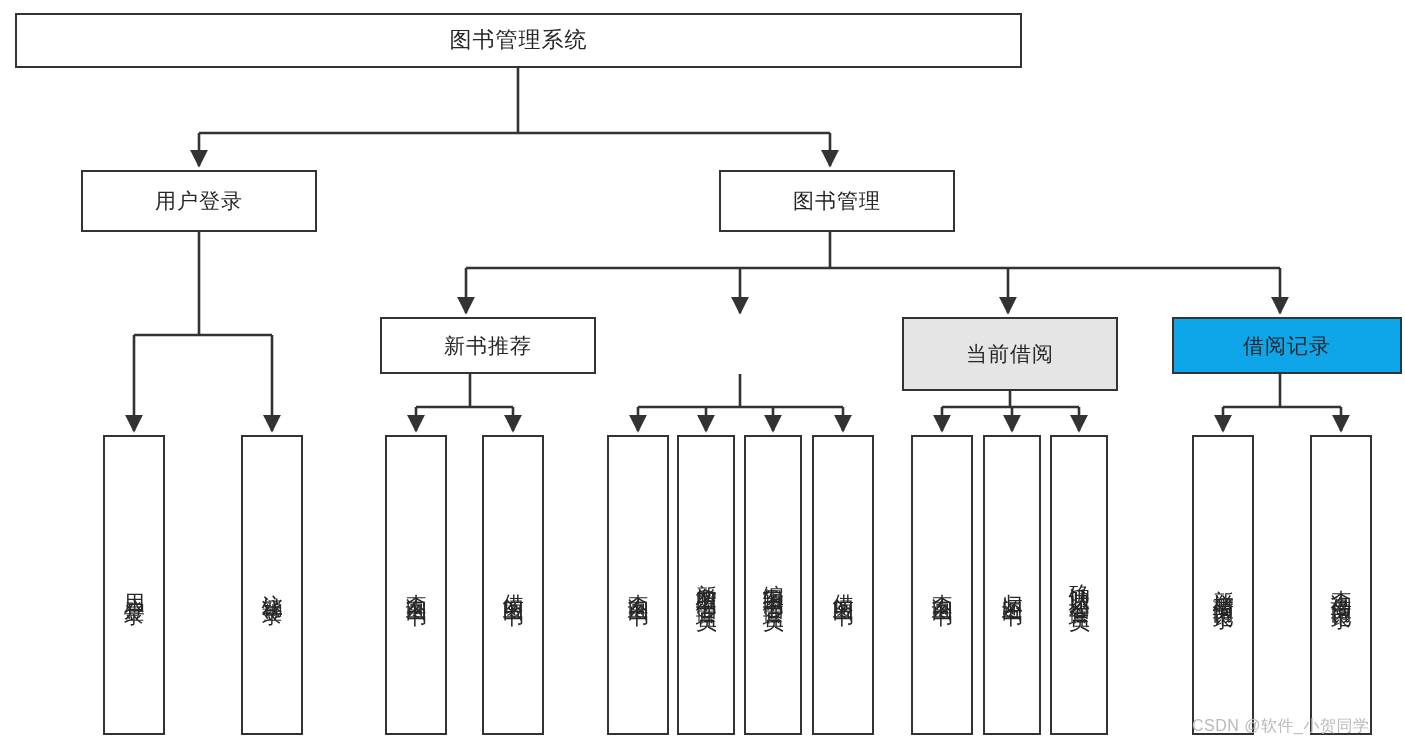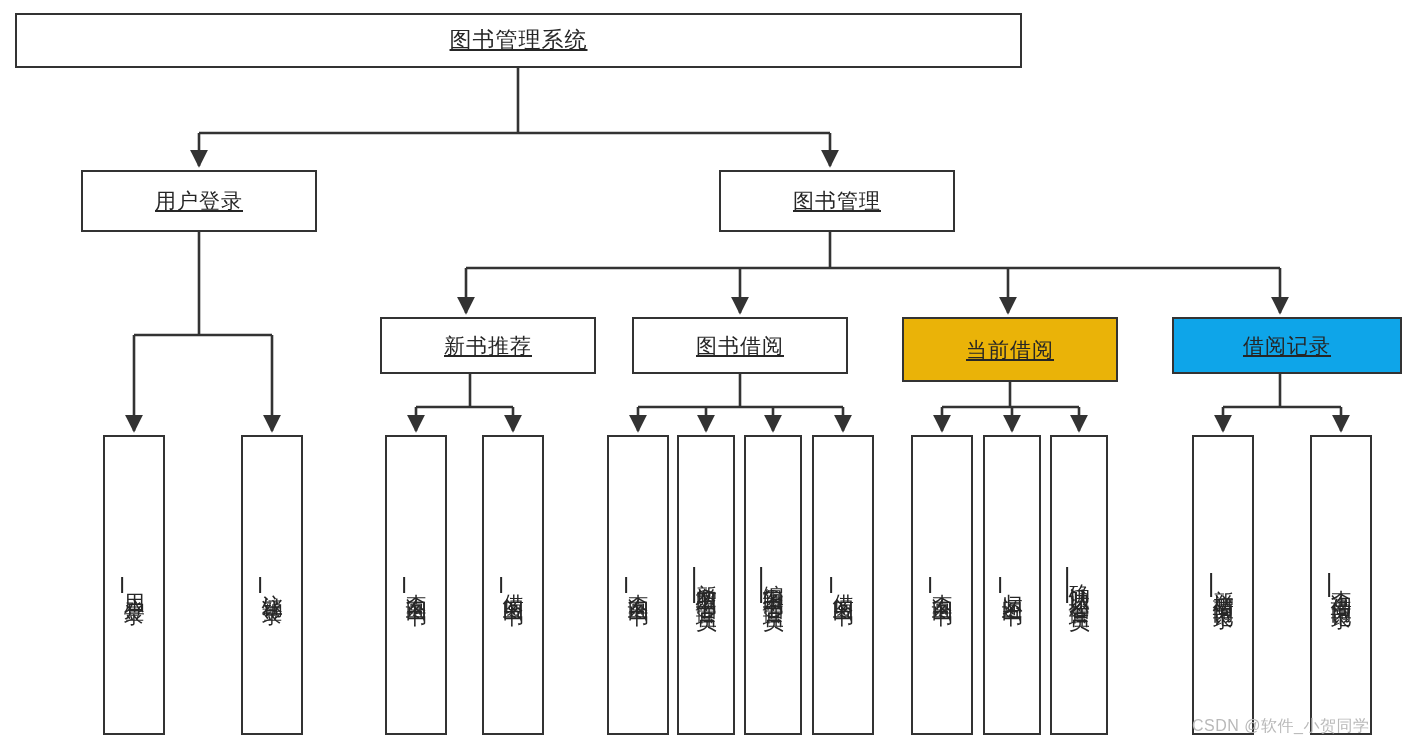--- a/index.html
+++ b/index.html
@@ -30,21 +30,20 @@
     position: absolute;
     box-sizing: border-box;
     border: 2px solid #333333;
     background: #ffffff;
     display: flex;
     align-items: center;
     justify-content: center;
     text-align: center;
     color: #262626;
     z-index: 2;
-    text-decoration: underline;
   }
   .node.horiz {
     font-size: 21px;
     letter-spacing: 1px;
     line-height: 1.2;
   }
   .node.vert {
     writing-mode: vertical-rl;
     text-orientation: upright;
     font-size: 21px;
@@ -119,22 +118,21 @@
       <path d="M 1341 407 L 1341 431" marker-end="url(#arrow)"></path>
     </g>
   </svg>
 
   <div class="node horiz root" style="left: 15px; top: 13px; width: 1007px; height: 55px; border-color: rgb(51, 51, 51); background: rgb(255, 255, 255); color: rgb(38, 38, 38);">图书管理系统</div>
 
   <div class="node horiz" style="left: 81px; top: 170px; width: 236px; height: 62px; border-color: rgb(51, 51, 51); background: rgb(255, 255, 255); color: rgb(38, 38, 38);">用户登录</div>
   <div class="node horiz" style="left: 711px; top: 170px; width: 236px; height: 62px; border-color: rgb(51, 51, 51); background: rgb(255, 255, 255); color: rgb(38, 38, 38); margin-left: 8px;">图书管理</div>
 
   <div class="node horiz" style="left: 380px; top: 317px; width: 216px; height: 57px; border-color: rgb(51, 51, 51); background: rgb(255, 255, 255); color: rgb(38, 38, 38);">新书推荐</div>
-  <div class="node horiz" style="left: 632px; top: 317px; width: 216px; height: 57px; border-color: rgb(51, 51, 51); background: rgb(255, 255, 255); color: rgb(38, 38, 38);">图书借阅</div>
-  <div class="node horiz" style="left: 902px; top: 317px; width: 216px; height: 65px; border-color: rgb(51, 51, 51); background: #eab308; color: rgb(38, 38, 38);">当前借阅</div>
+  <div class="node horiz" style="left: 902px; top: 317px; width: 216px; height: 74px; border-color: rgb(51, 51, 51); background: #e5e5e5; color: rgb(38, 38, 38);">当前借阅</div>
   <div class="node horiz" style="left: 1172px; top: 317px; width: 230px; height: 57px; border-color: rgb(51, 51, 51); background: #0ea5e9; color: rgb(38, 38, 38);">借阅记录</div>
 
   <div class="node vert" style="left: 103px; top: 435px; width: 62px; height: 300px; border-color: rgb(51, 51, 51); background: rgb(255, 255, 255); color: rgb(38, 38, 38);">用户登录</div>
   <div class="node vert" style="left: 241px; top: 435px; width: 62px; height: 300px; border-color: rgb(51, 51, 51); background: rgb(255, 255, 255); color: rgb(38, 38, 38);">注销登录</div>
   <div class="node vert" style="left: 385px; top: 435px; width: 62px; height: 300px; border-color: rgb(51, 51, 51); background: rgb(255, 255, 255); color: rgb(38, 38, 38);">查询图书</div>
   <div class="node vert" style="left: 482px; top: 435px; width: 62px; height: 300px; border-color: rgb(51, 51, 51); background: rgb(255, 255, 255); color: rgb(38, 38, 38);">借阅图书</div>
   <div class="node vert" style="left: 607px; top: 435px; width: 62px; height: 300px; border-color: rgb(51, 51, 51); background: rgb(255, 255, 255); color: rgb(38, 38, 38);">查询图书</div>
   <div class="node vert" style="left: 677px; top: 435px; width: 58px; height: 300px; border-color: rgb(51, 51, 51); background: rgb(255, 255, 255); color: rgb(38, 38, 38);">新增图书（管理员）</div>
   <div class="node vert" style="left: 744px; top: 435px; width: 58px; height: 300px; border-color: rgb(51, 51, 51); background: rgb(255, 255, 255); color: rgb(38, 38, 38);">编辑图书（管理员）</div>
   <div class="node vert" style="left: 812px; top: 435px; width: 62px; height: 300px; border-color: rgb(51, 51, 51); background: rgb(255, 255, 255); color: rgb(38, 38, 38);">借阅图书</div>

